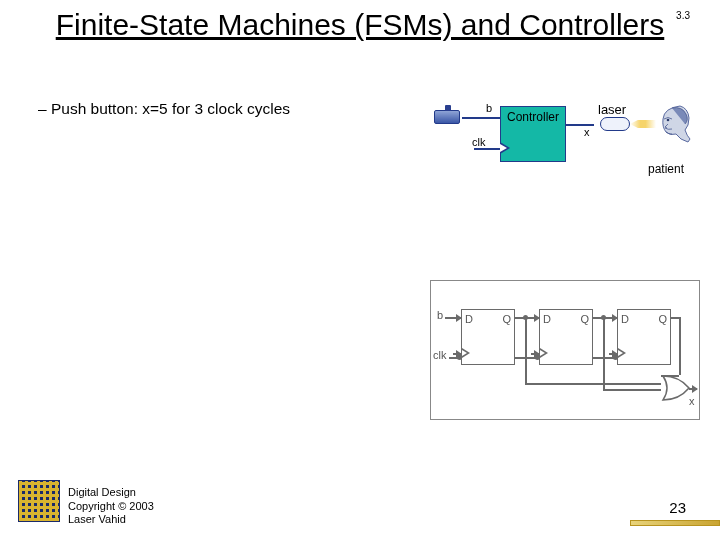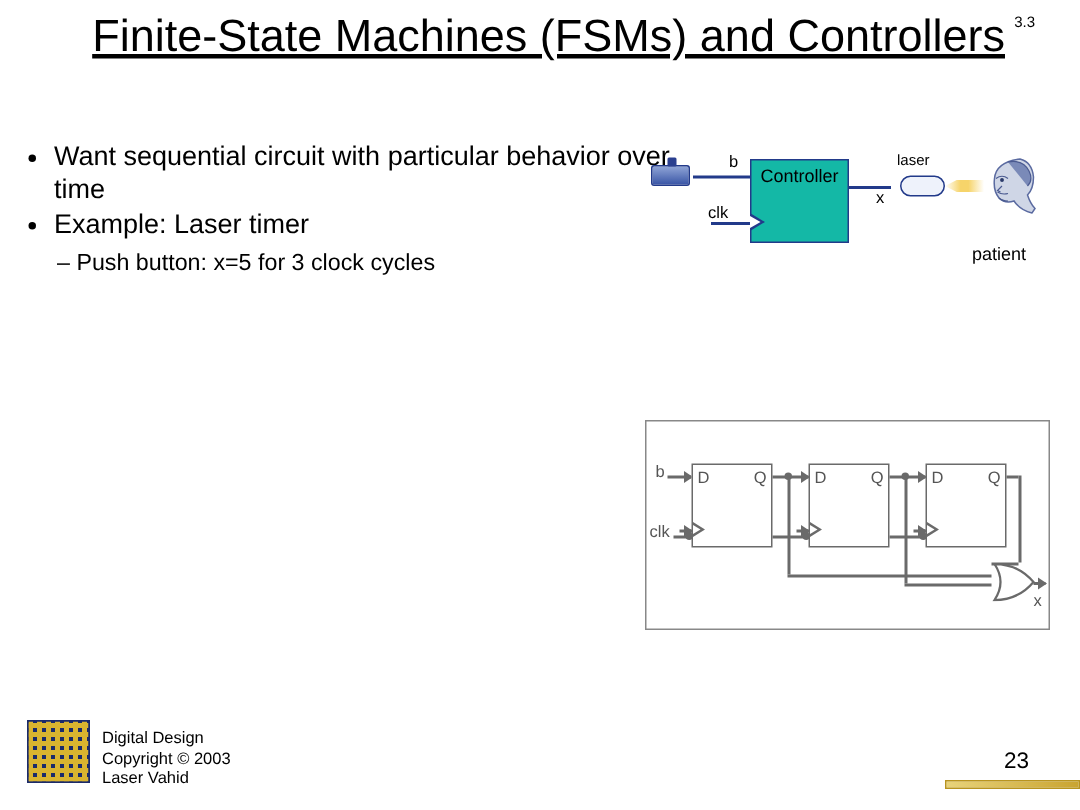--- a/index.html
+++ b/index.html
@@ -7,21 +7,21 @@
     width: 720px;
     height: 540px;
     background: #fff;
     font-family: Arial, Helvetica, sans-serif;
     color: #000;
     position: relative;
     overflow: hidden;
   }
   .title {
     font-size: 30px;
-    text-align: right;
+    text-align: center;
     text-decoration: underline;
     padding-top: 8px;
     line-height: 1.15;
     width: 620px;
     margin: 0 auto;
   }
   .section-num {
     position: absolute;
     top: 10px;
     right: 30px;
@@ -100,21 +100,21 @@
   .wire-x { position: absolute; left: 136px; top: 18px; width: 28px; height: 1.5px; background: #223a8a; }
   .lbl-x { position: absolute; left: 154px; top: 20px; font-size: 11px; }
   .laser {
     position: absolute;
     left: 170px; top: 11px;
     width: 30px; height: 14px;
     border: 1.5px solid #223a8a;
     border-radius: 7px;
     background: #eef2fb;
   }
-  .lbl-laser { position: absolute; left: 168px; top: -4px; font-size: 10px; }
+  .lbl-laser { position: absolute; left: 168px; top: -4px; font-size: 13px; }
   .beam {
     position: absolute;
     left: 200px; top: 14px;
     width: 26px; height: 8px;
     background: linear-gradient(90deg, rgba(255,220,120,0) 0%, #f6d46a 40%, #f6d46a 60%, rgba(255,220,120,0) 100%);
     clip-path: polygon(0 50%, 30% 0, 100% 0, 100% 100%, 30% 100%);
   }
   .patient-head {
     position: absolute;
     left: 222px; top: -4px;
@@ -201,24 +201,20 @@
     border: 1px solid #b8941f;
   }
 </style>
 </head>
 <body>
 
 <div class="title">Finite-State Machines (FSMs) and Controllers</div>
 <div class="section-num">3.3</div>
 
 <div class="content">
-  <ul>
-    <li>Want sequential circuit with particular behavior over time</li>
-    <li>Example: Laser timer</li>
-  </ul>
   <ul class="sub1">
     <li>Push button: x=5 for 3 clock cycles</li>
   </ul>
 </div>
 
 <div class="diag-top">
   <div class="button-shape"></div>
   <div class="wire-b"></div>
   <div class="lbl-b">b</div>
   <div class="ctrl-box">Controller</div>

